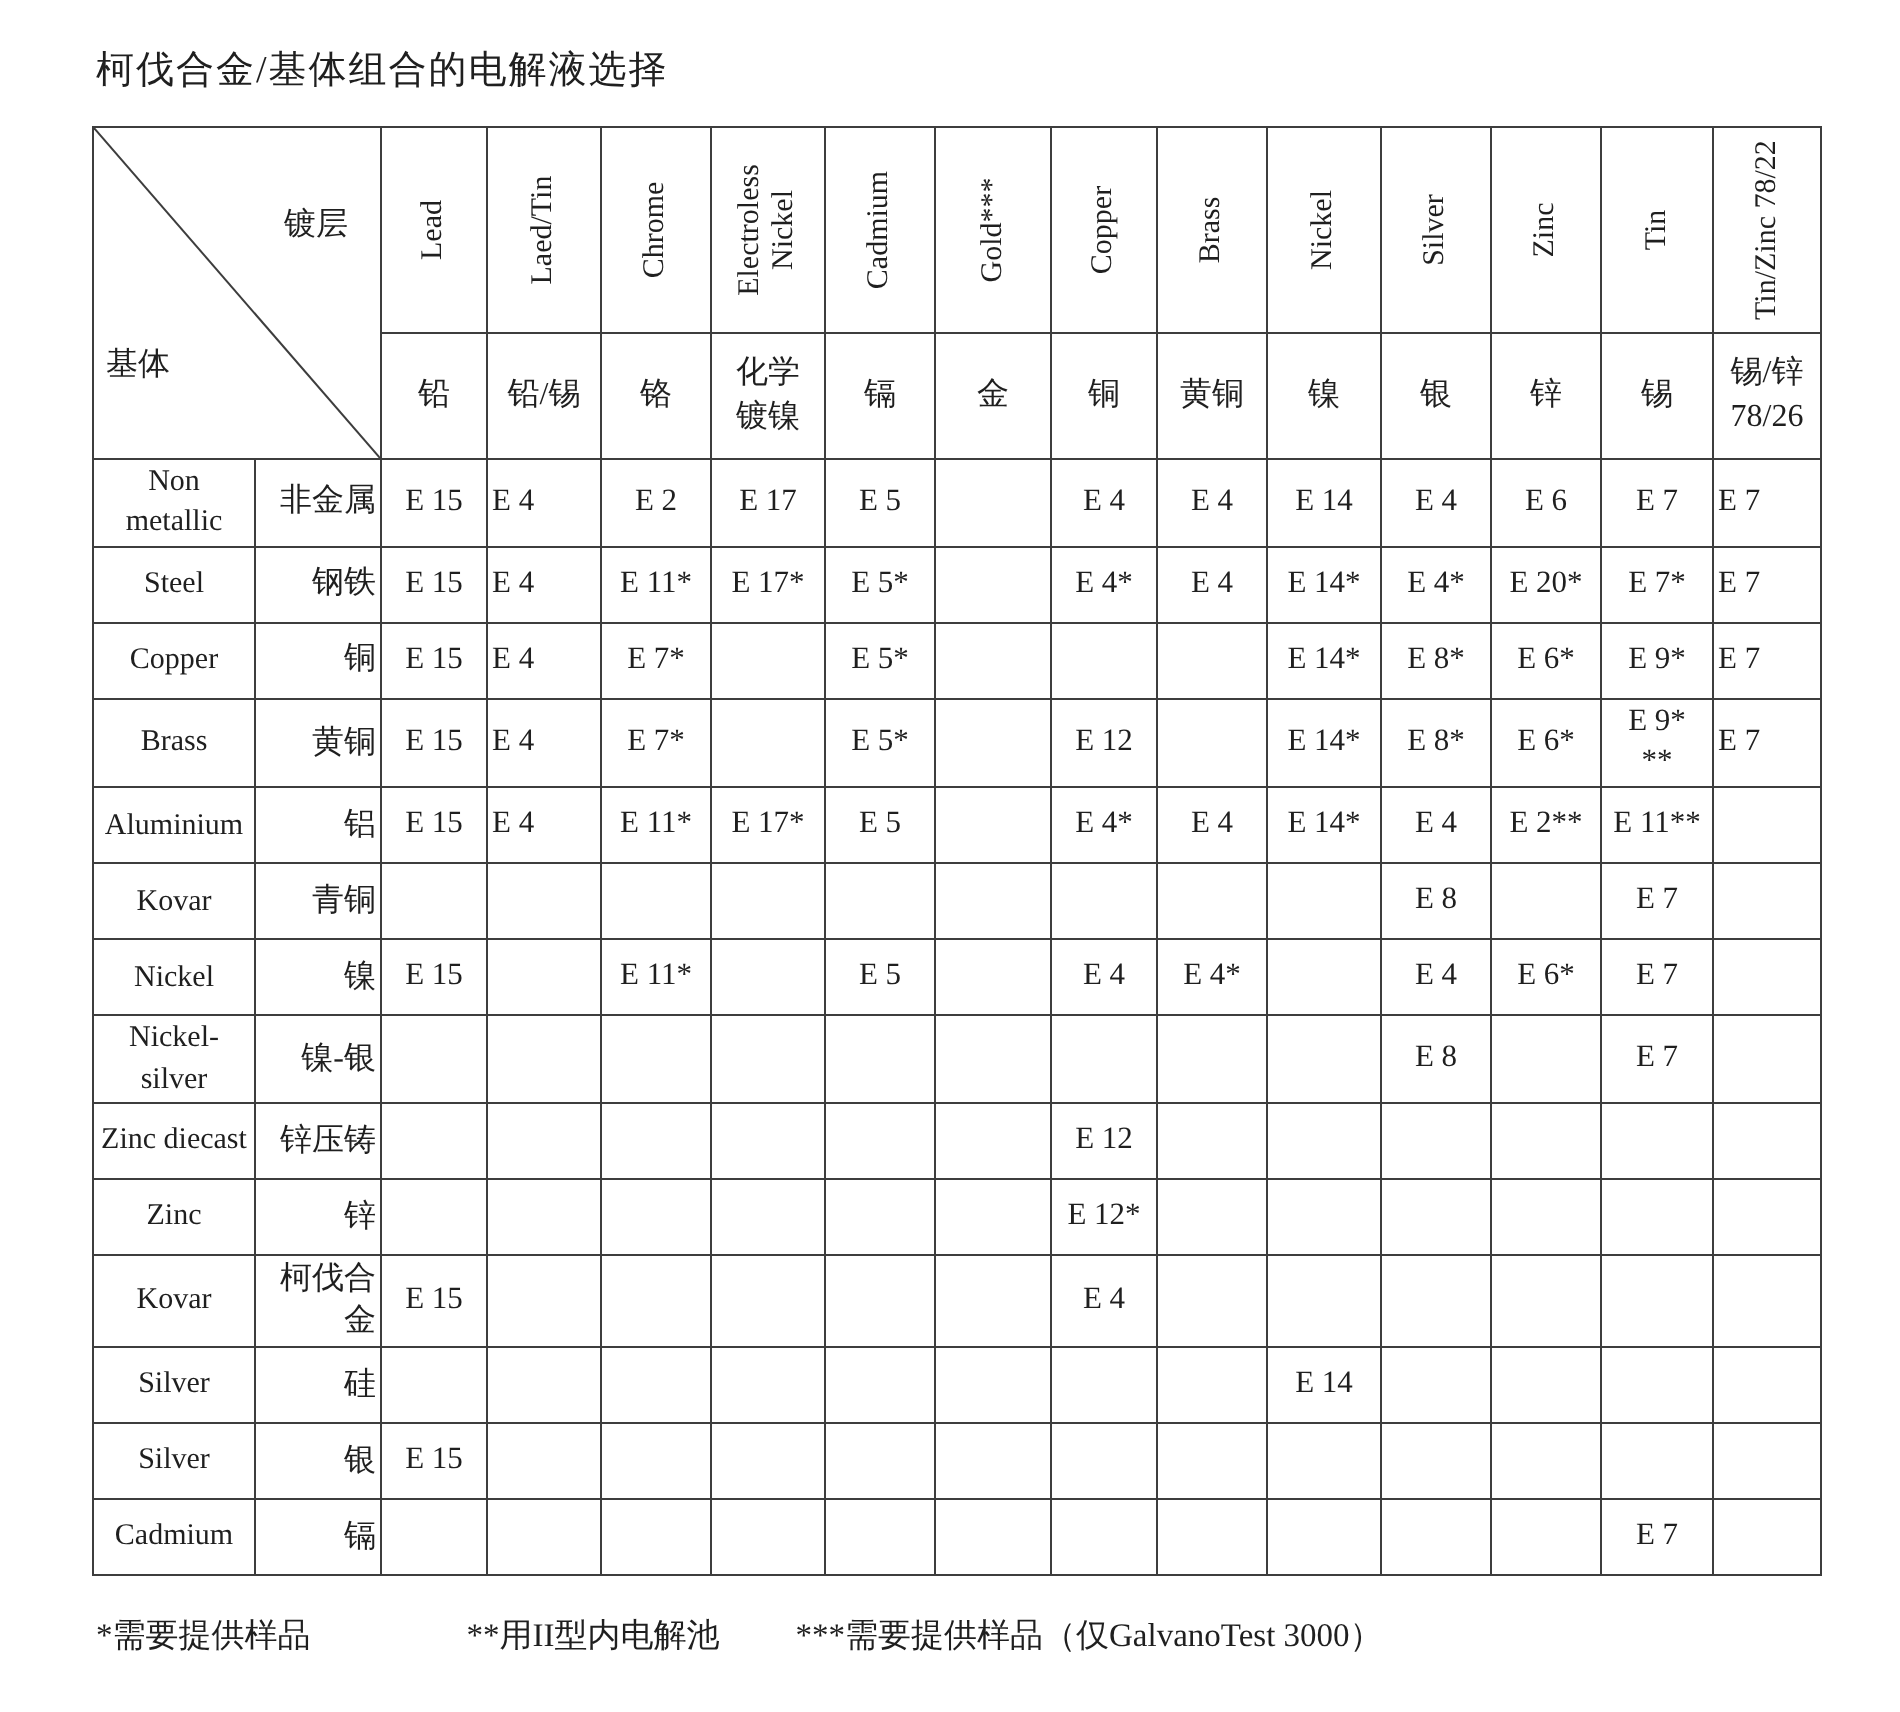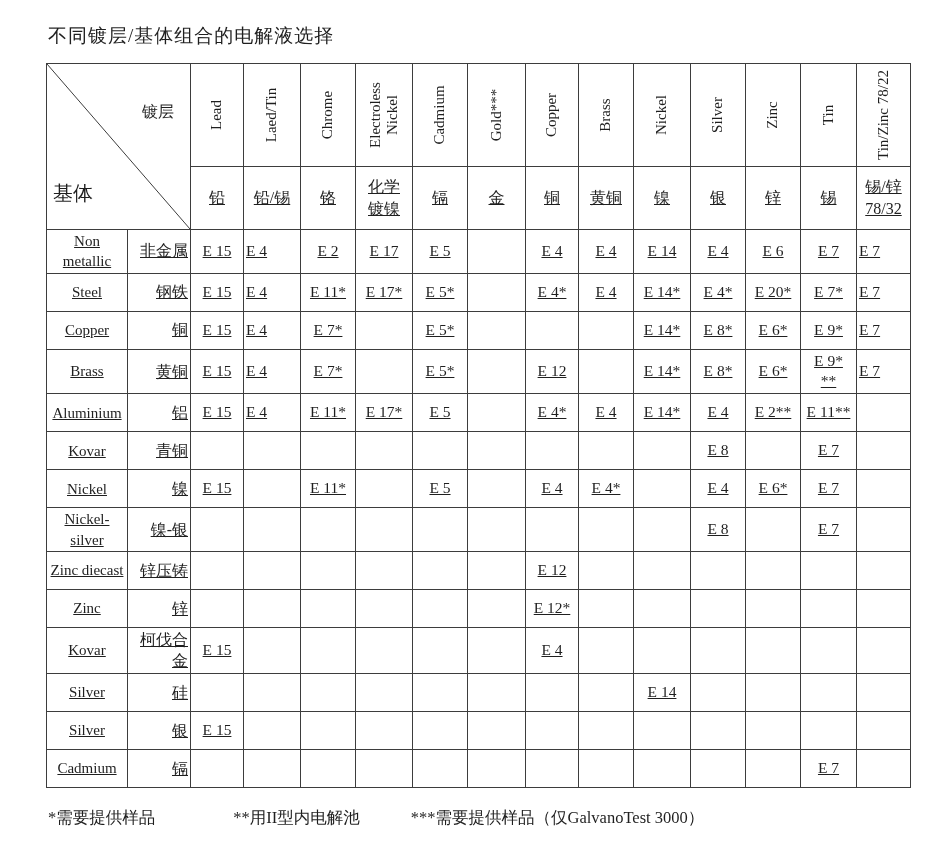--- a/index.html
+++ b/index.html
@@ -19,21 +19,20 @@
     font-size: 19px;
     font-weight: normal;
     letter-spacing: 1px;
     margin: 0 0 15px 2px;
     line-height: 24px;
   }
   table.matrix {
     border-collapse: collapse;
     table-layout: fixed;
     width: 864px;
-    text-decoration: underline;
   }
   table.matrix th,
   table.matrix td {
     border: 1px solid #3d3d3d;
     padding: 1px 2px;
     vertical-align: middle;
     font-weight: normal;
     overflow: hidden;
   }
   
@@ -48,23 +47,23 @@
     display: block;
   }
   .corner-top {
     position: absolute;
     top: 38px;
     right: 16px;
     font-size: 16px;
   }
   .corner-bottom {
     position: absolute;
-    bottom: 22px;
+    bottom: 36px;
     left: 6px;
-    font-size: 20px;
+    font-size: 16px;
   }
   
   tr.hdr-en th {
     height: 102px;
     position: relative;
     padding: 0;
   }
   .vtext {
     position: absolute;
     top: 50%; left: 50%;
@@ -105,28 +104,28 @@
   td.val.c1, td.val.c12 {
     text-align: left;
     padding-left: 2px;
   }
   .footnotes {
     margin-top: 19px;
     font-size: 16.5px;
     margin-left: 2px;
   }
   .footnotes .fn1 { margin-right: 78px; }
-  .footnotes .fn2 { margin-right: 51px; text-align: right; }
+  .footnotes .fn2 { margin-right: 38px; text-align: right; }
 </style>
 </head>
 <body>
 
 <div class="page">
 
-  <div class="title">不同镀层/基体组合的电解液选择</div>
+  <div class="title">柯伐合金/基体组合的电解液选择</div>
 
   <table class="matrix">
     <colgroup id="colgroup">
         <col style="width: 81px;">
         <col style="width: 63px;">
         <col style="width: 53px;">
         <col style="width: 57px;">
         <col style="width: 55px;">
         <col style="width: 57px;">
         <col style="width: 55px;">
@@ -196,21 +195,21 @@
 镀镍</th>
           <th>镉</th>
           <th>金</th>
           <th>铜</th>
           <th>黄铜</th>
           <th>镍</th>
           <th>银</th>
           <th>锌</th>
           <th>锡</th>
           <th>锡/锌
-78/32</th>
+78/26</th>
         </tr>
     </thead>
     <tbody id="table-body">
         <tr>
           <td class="label-en">Non metallic</td>
           <td class="label-zh">非金属</td>
           <td class="val c0">E 15</td>
           <td class="val c1">E 4</td>
           <td class="val c2">E 2</td>
           <td class="val c3">E 17</td>

